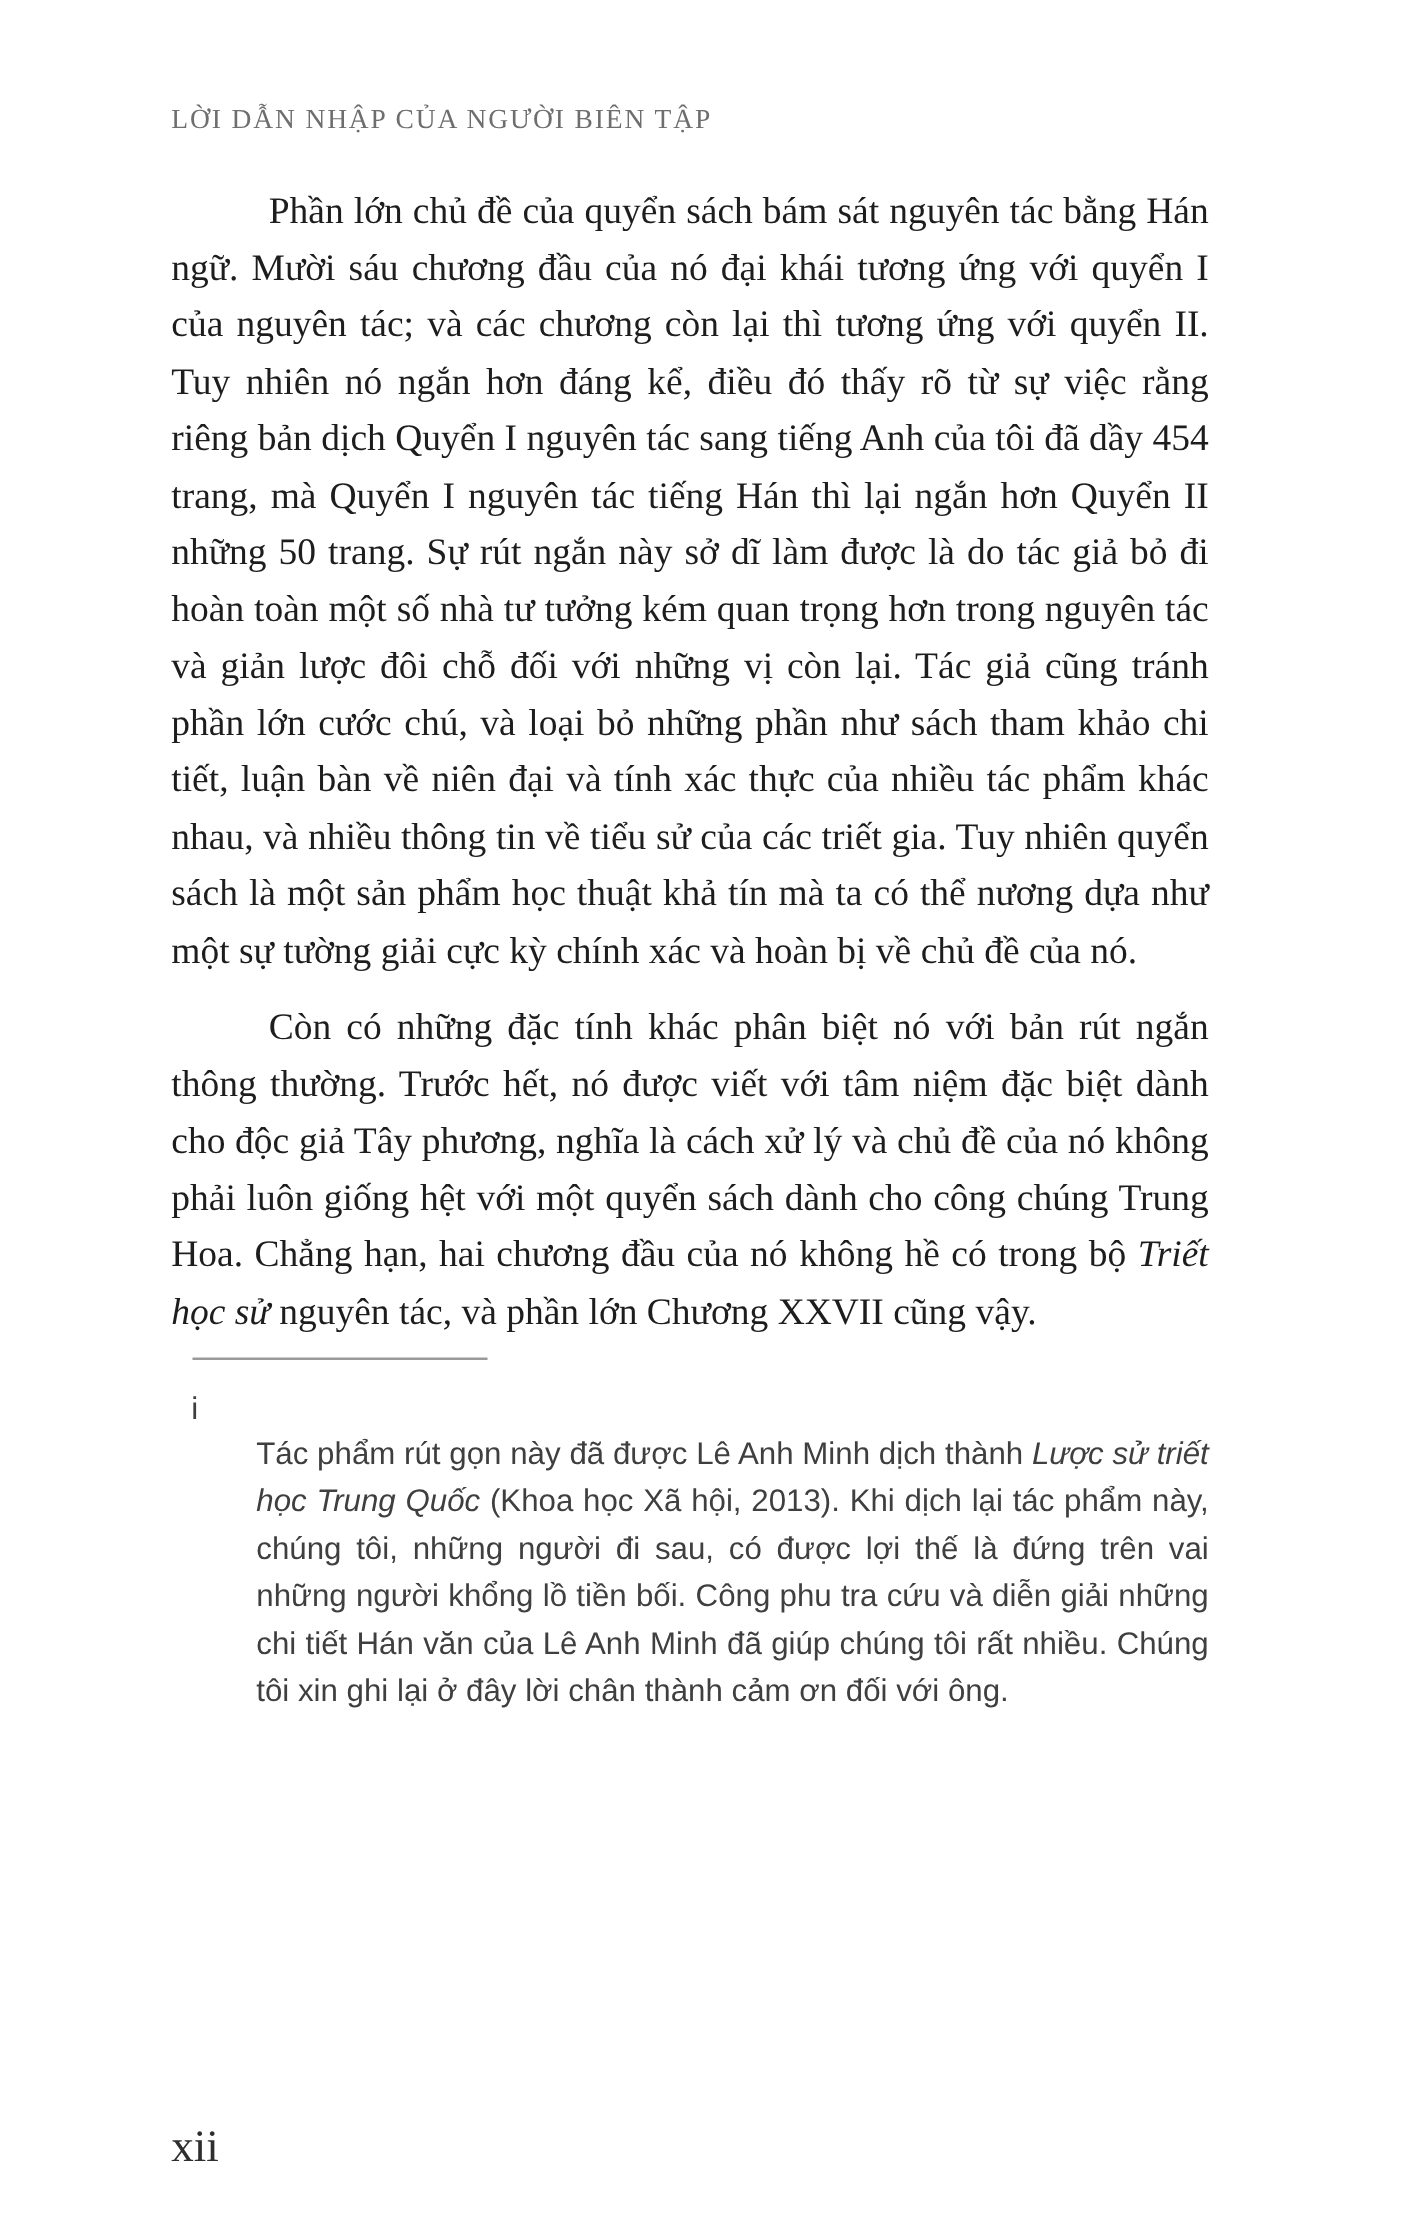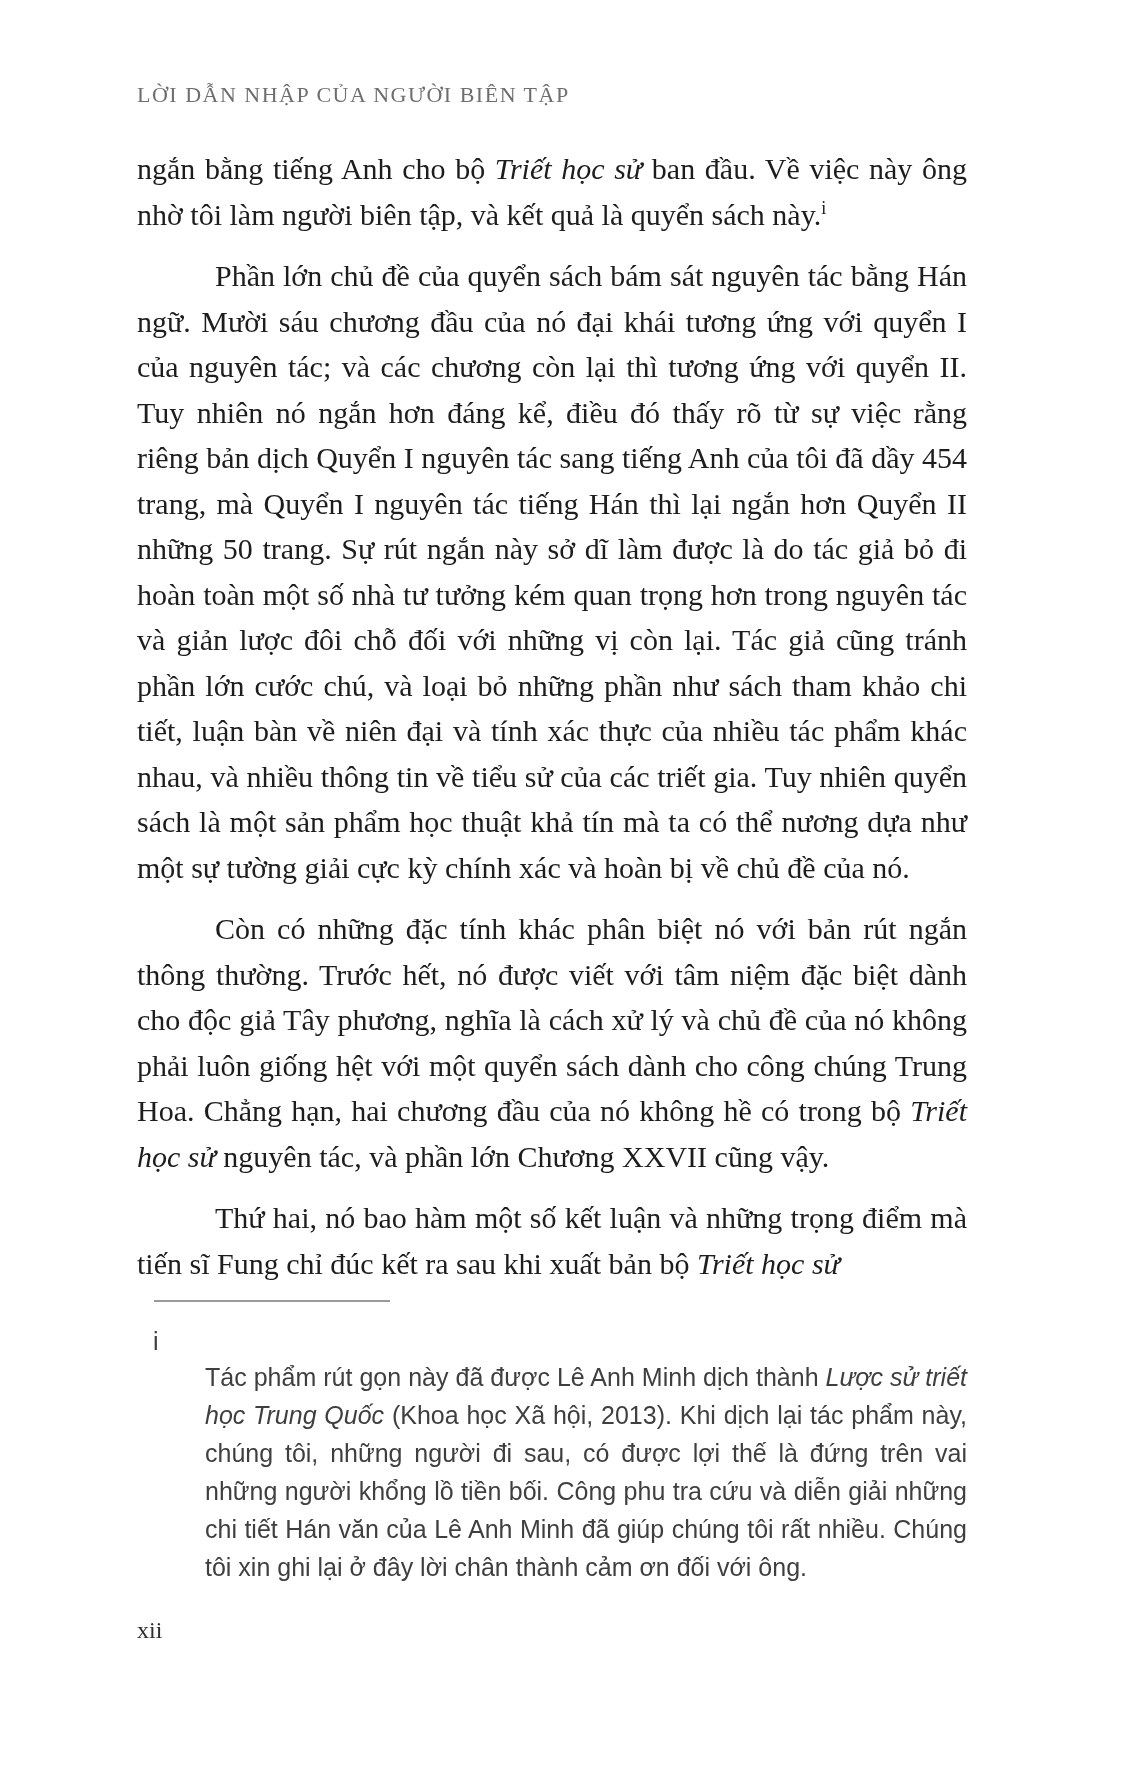--- a/index.html
+++ b/index.html
@@ -65,38 +65,36 @@
   }
   .fn-body {
     flex: 1;
     text-align: justify;
     margin-top: 36px;
   }
   .fn-body em { font-style: italic; }
   .page-number {
     position: absolute;
     left: 137px;
-    top: 1617px;
+    top: 1696px;
     font-family: "Liberation Serif", serif;
-    font-size: 24px;
+    font-size: 36px;
     color: #2e2e2e;
   }
 </style>
 </head>
 <body>
 
 <div class="page">
 
   <h1 class="running-header">LỜI DẪN NHẬP CỦA NGƯỜI BIÊN TẬP</h1>
 
   <div class="body-text">
-      <p class=""><span>ngắn bằng tiếng Anh cho bộ </span><em>Triết học sử</em><span> ban đầu. Về việc này ông nhờ tôi làm người biên tập, và kết quả là quyển sách này.</span><sup class="fn-ref">i</sup></p>
       <p class="indent"><span>Phần lớn chủ đề của quyển sách bám sát nguyên tác bằng Hán ngữ. Mười sáu chương đầu của nó đại khái tương ứng với quyển I của nguyên tác; và các chương còn lại thì tương ứng với quyển II. Tuy nhiên nó ngắn hơn đáng kể, điều đó thấy rõ từ sự việc rằng riêng bản dịch Quyển I nguyên tác sang tiếng Anh của tôi đã dầy 454 trang, mà Quyển I nguyên tác tiếng Hán thì lại ngắn hơn Quyển II những 50 trang. Sự rút ngắn này sở dĩ làm được là do tác giả bỏ đi hoàn toàn một số nhà tư tưởng kém quan trọng hơn trong nguyên tác và giản lược đôi chỗ đối với những vị còn lại. Tác giả cũng tránh phần lớn cước chú, và loại bỏ những phần như sách tham khảo chi tiết, luận bàn về niên đại và tính xác thực của nhiều tác phẩm khác nhau, và nhiều thông tin về tiểu sử của các triết gia. Tuy nhiên quyển sách là một sản phẩm học thuật khả tín mà ta có thể nương dựa như một sự tường giải cực kỳ chính xác và hoàn bị về chủ đề của nó.</span></p>
       <p class="indent"><span>Còn có những đặc tính khác phân biệt nó với bản rút ngắn thông thường. Trước hết, nó được viết với tâm niệm đặc biệt dành cho độc giả Tây phương, nghĩa là cách xử lý và chủ đề của nó không phải luôn giống hệt với một quyển sách dành cho công chúng Trung Hoa. Chẳng hạn, hai chương đầu của nó không hề có trong bộ </span><em>Triết học sử</em><span> nguyên tác, và phần lớn Chương XXVII cũng vậy.</span></p>
-      <p class="indent"><span>Thứ hai, nó bao hàm một số kết luận và những trọng điểm mà tiến sĩ Fung chỉ đúc kết ra sau khi xuất bản bộ </span><em>Triết học sử</em></p>
     </div>
 
   <div class="footnote-rule"></div>
 
   <div class="footnote">
     <div class="fn-marker">i</div>
     <div class="fn-body"><span>Tác phẩm rút gọn này đã được Lê Anh Minh dịch thành </span><em>Lược sử triết học Trung Quốc</em><span> (Khoa học Xã hội, 2013). Khi dịch lại tác phẩm này, chúng tôi, những người đi sau, có được lợi thế là đứng trên vai những người khổng lồ tiền bối. Công phu tra cứu và diễn giải những chi tiết Hán văn của Lê Anh Minh đã giúp chúng tôi rất nhiều. Chúng tôi xin ghi lại ở đây lời chân thành cảm ơn đối với ông.</span></div>
   </div>
 
   <div class="page-number">xii</div>

